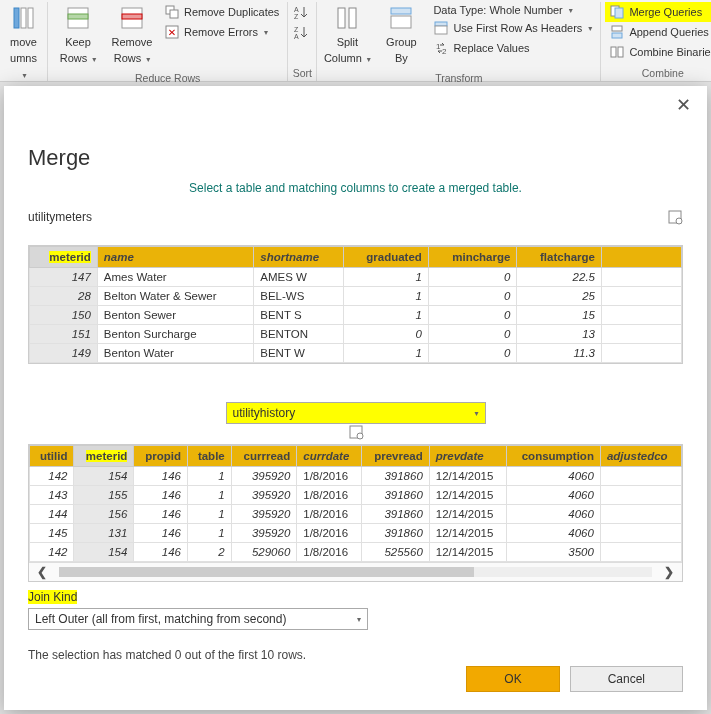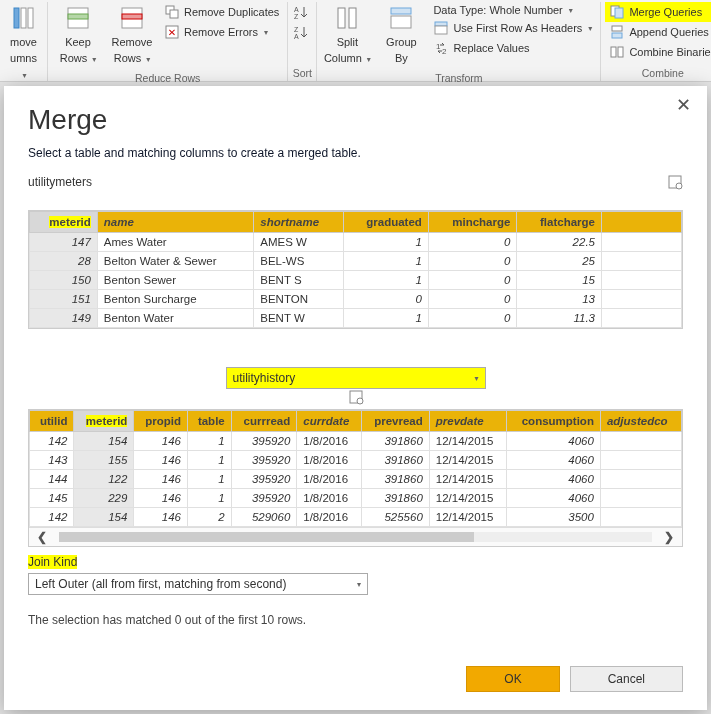--- a/index.html
+++ b/index.html
@@ -15,22 +15,22 @@
   .rbtn-large .rtext { font-size: 11px; text-align: center; line-height: 16px; }
   .rbtn-small { display: flex; align-items: center; padding: 2px 4px; cursor: pointer; gap: 4px; font-size: 11px; white-space: nowrap; }
   .rbtn-small .ricon-sm { width: 16px; height: 16px; display: flex; align-items: center; justify-content: center; flex-shrink: 0; }
   .rcol { display: flex; flex-direction: column; gap: 0px; }
   .chev { font-size: 8px; color: #666; margin-left: 2px; }
   .hl-yellow { background: #ffff00; }
   
   
   .dialog-back { position: absolute; left: 4px; top: 86px; right: 4px; bottom: 4px; background: #fff; box-shadow: 0 4px 20px rgba(0,0,0,0.3); padding: 18px 24px; display: flex; flex-direction: column; }
   .dialog-close { position: absolute; top: 8px; right: 16px; font-size: 18px; color: #555; cursor: pointer; }
-  .dialog-title { font-size: 28px; font-weight: 300; color: #333; margin-bottom: 10px; }
-  .dialog-sub { font-size: 12px; color: #0f172a; margin-bottom: 14px; }
+  .dialog-title { font-size: 22px; font-weight: 300; color: #333; margin-bottom: 10px; margin-top: 41px; }
+  .dialog-sub { font-size: 12px; color: #0f766e; margin-bottom: 14px; text-align: center; }
   .tname-row { display: flex; justify-content: space-between; align-items: center; margin-bottom: 20px; }
   .tname { font-size: 12px; }
   .gear-icon { width: 16px; height: 16px; color: #666; cursor: pointer; }
   
   
   .tbl-wrap { border: 1px solid #ccc; margin-bottom: 18px; }
   .tbl { width: 100%; border-collapse: collapse; font-size: 11.5px; }
   .tbl th { background: #eab308; border: 1px solid #ccc; padding: 4px 6px; text-align: left; font-weight: 600; font-style: italic; color: #444; }
   .tbl td { border: 1px solid #e0e0e0; padding: 3px 6px; }
   .tbl td.num, .tbl th.num { text-align: right; font-style: normal; }
@@ -357,33 +357,33 @@
             <td class="num">1</td>
             <td class="num">395920</td>
             <td class="">1/8/2016</td>
             <td class="num">391860</td>
             <td class="">12/14/2015</td>
             <td class="num">4060</td>
             <td class=""></td>
           </tr>
           <tr>
             <td class="num">144</td>
-            <td class="num col-sel">122</td>
+            <td class="num col-sel">156</td>
             <td class="num">146</td>
             <td class="num">1</td>
             <td class="num">395920</td>
             <td class="">1/8/2016</td>
             <td class="num">391860</td>
             <td class="">12/14/2015</td>
             <td class="num">4060</td>
             <td class=""></td>
           </tr>
           <tr>
             <td class="num">145</td>
-            <td class="num col-sel">229</td>
+            <td class="num col-sel">131</td>
             <td class="num">146</td>
             <td class="num">1</td>
             <td class="num">395920</td>
             <td class="">1/8/2016</td>
             <td class="num">391860</td>
             <td class="">12/14/2015</td>
             <td class="num">4060</td>
             <td class=""></td>
           </tr>
           <tr>

